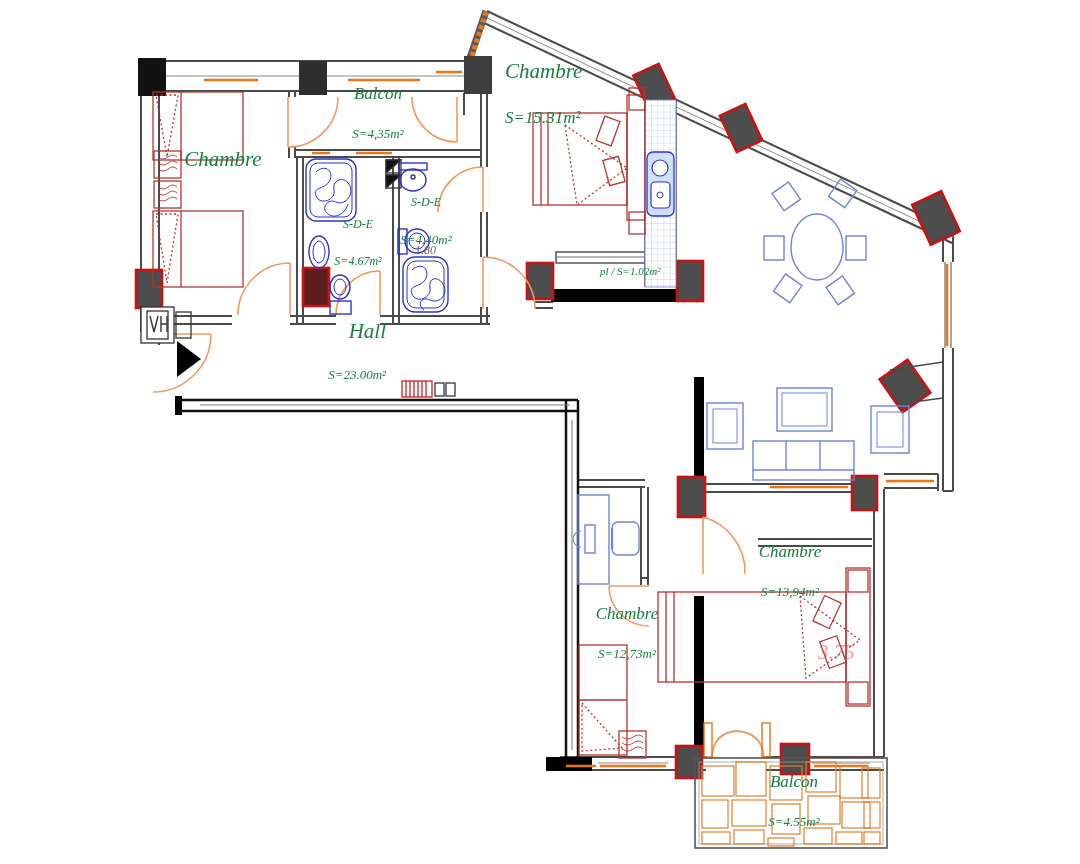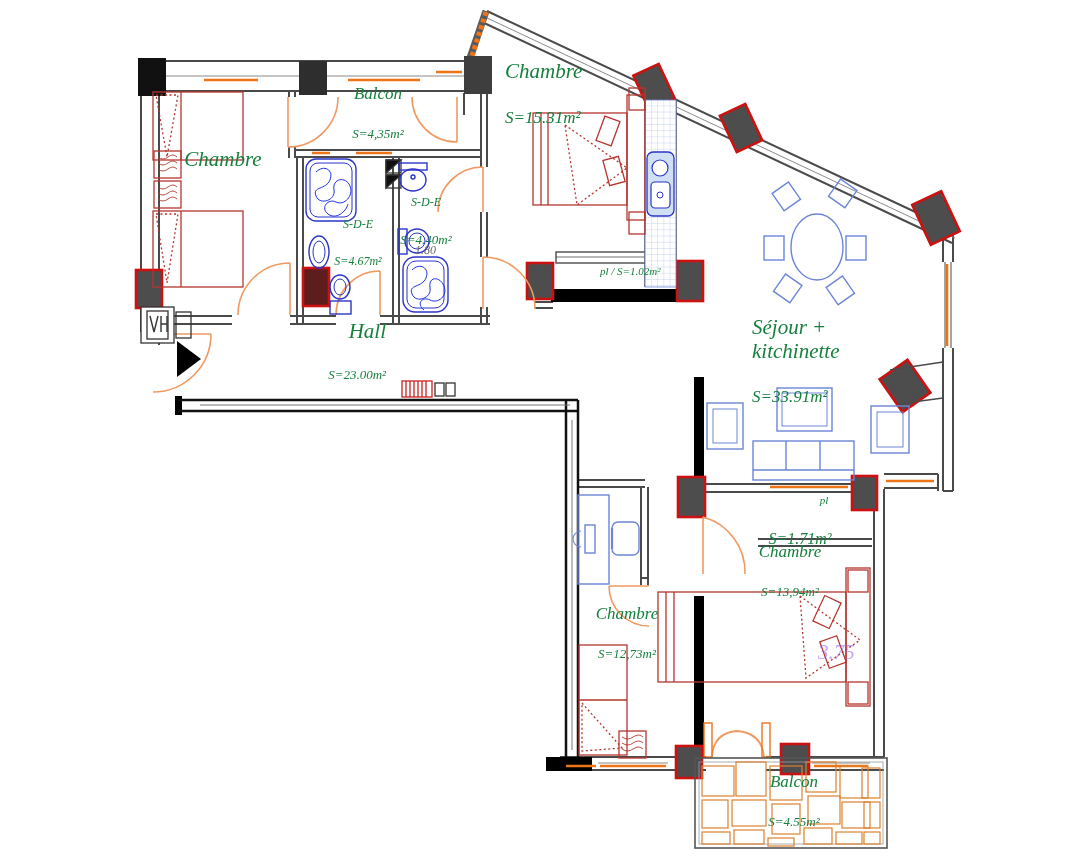--- a/index.html
+++ b/index.html
@@ -11,21 +11,21 @@
   .lbl .ar{display:block;margin-top:24px;}
   .s20{font-size:21px;}
   .s19{font-size:17px;}
   .s18{font-size:12px;}
   .s17{font-size:11px;margin-left:48px;}
   .s16{font-size:16px;}
   .s12{font-size:12px;}
   .s11{font-size:13px;}
   .left{text-align:left;}
   .dim{position:absolute;font-style:italic;color:#666;}
-  .faint{color:#8b5cf6;opacity:.55;}
+  .faint{color:#ef4444;opacity:.55;}
 </style>
 </head>
 <body>
 
 <div class="plan">
 <svg width="1080" height="864" viewBox="0 0 1080 864">
   <defs>
     <pattern id="tiles" width="6.2" height="6.2" patternUnits="userSpaceOnUse">
       <rect width="6.2" height="6.2" fill="#ffffff"></rect>
       <path d="M0,0 H6.2 M0,0 V6.2" stroke="#aec0e6" stroke-width="0.7" fill="none"></path>
@@ -298,32 +298,24 @@
     <span class="nm s18">S-D-E</span>
     <span class="ar s12">S=4.67m²</span>
   </div>
   <div class="lbl" style="left:390px;top:196px;width:72px;">
     <span class="nm s18">S-D-E</span>
     <span class="ar s11">S=4.40m²</span>
   </div>
   <div class="lbl left s17" style="left:552px;top:265px;width:130px;">
     <span class="nm">pl / S=1.02m²</span>
   </div>
-  <div class="lbl left" style="left:752px;top:316px;width:160px;">
-    <span class="nm s20">Séjour + kitchinette</span>
-    <span class="ar s19">S=33.91m²</span>
-  </div>
   <div class="lbl" style="left:296px;top:320px;width:90px;text-align:right;">
     <span class="nm s20">Hall</span>
     <span class="ar s11">S=23.00m²</span>
   </div>
-  <div class="lbl" style="left:745px;top:494px;width:110px;">
-    <span class="nm s17">pl</span>
-    <span class="ar s16">S=1.71m²</span>
-  </div>
   <div class="lbl" style="left:743px;top:542px;width:94px;">
     <span class="nm s19">Chambre</span>
     <span class="ar s11">S=13,94m²</span>
   </div>
   <div class="lbl" style="left:578px;top:604px;width:98px;">
     <span class="nm s19">Chambre</span>
     <span class="ar s11">S=12,73m²</span>
   </div>
   <div class="lbl" style="left:748px;top:772px;width:92px;">
     <span class="nm s19">Balcon</span>

